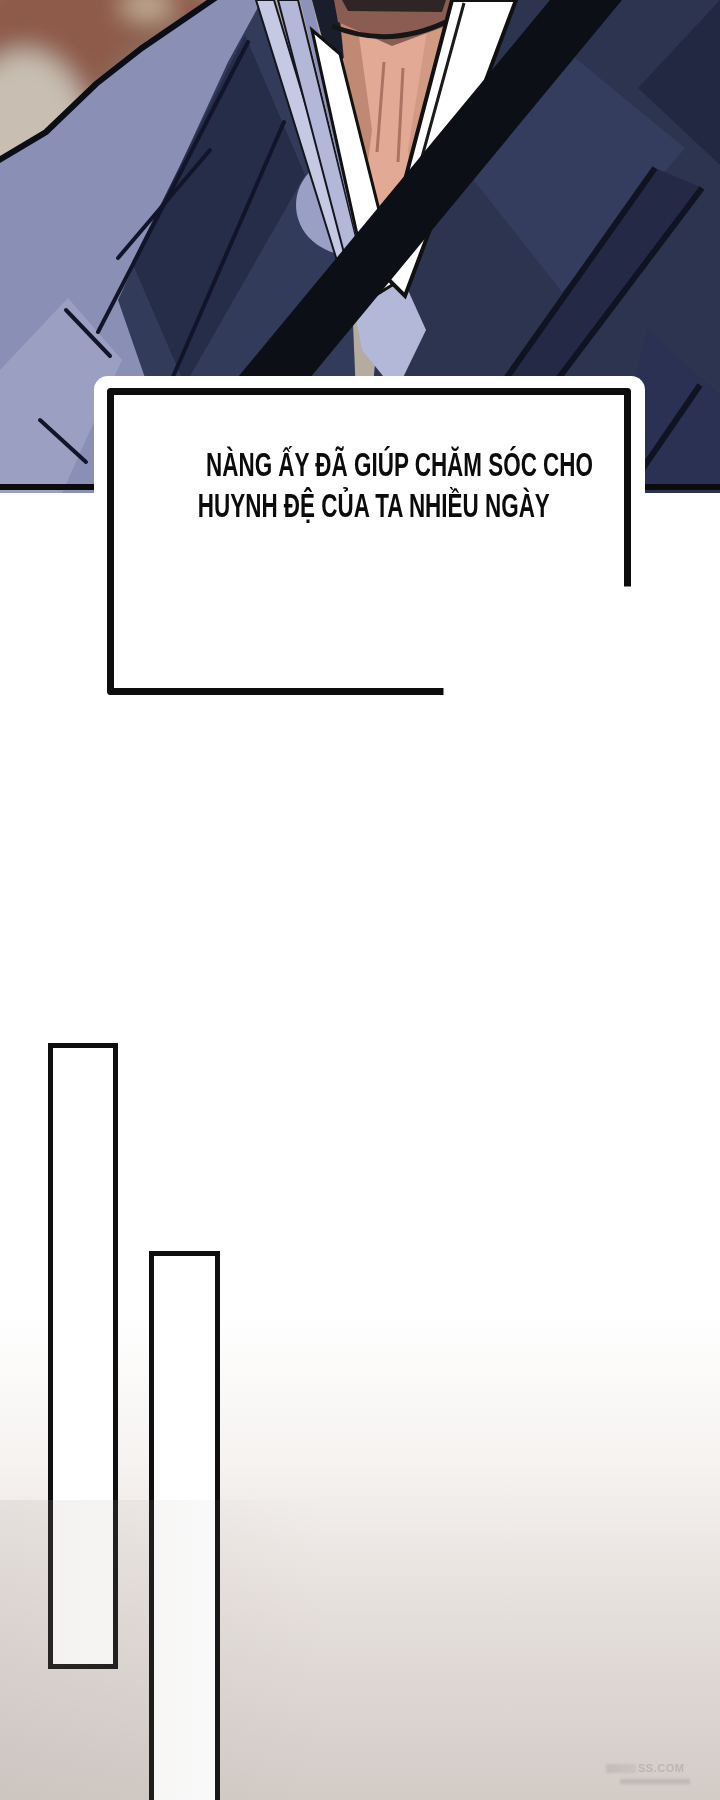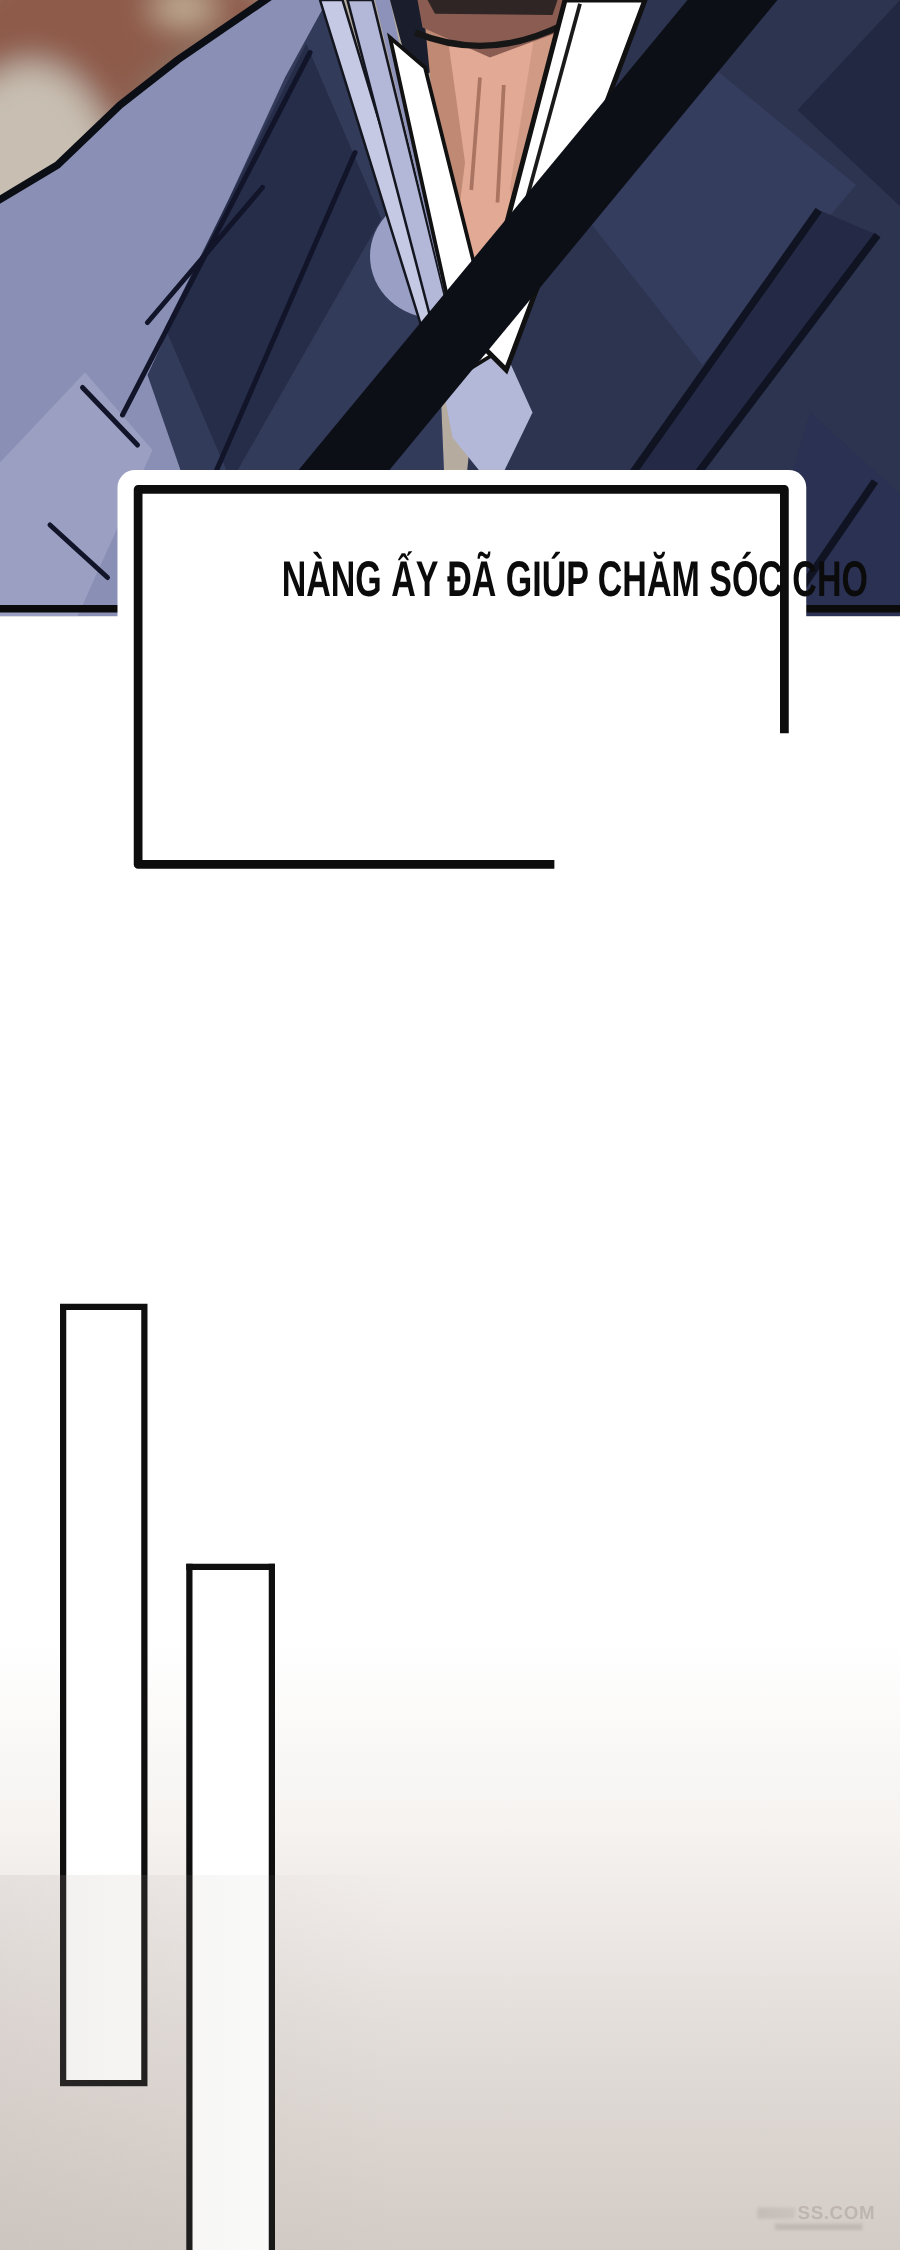--- a/index.html
+++ b/index.html
@@ -19,36 +19,36 @@
   .art{position:absolute;left:0;top:0;width:720px;height:493px;display:block;}
   
   .bubble-glow{
     position:absolute;left:94px;top:376px;width:551px;height:331px;
     background:#ffffff;border-radius:14px;
   }
   .bubble-border{position:absolute;left:0;top:0;width:720px;height:760px;pointer-events:none;}
   .bubble-text{
     position:absolute;left:115px;top:444px;width:500px;
     text-align:right;color:#0b0b0b;
-    font-weight:800;font-size:40px;line-height:41px;
+    font-weight:800;font-size:33px;line-height:41px;
     letter-spacing:0px;white-space:nowrap;
   }
   .bubble-text .ln{height:41px;}
   .bubble-text .ln span{
     display:inline-block;transform:scaleX(0.68);transform-origin:center;
   }
   
   .bar{position:absolute;background:#ffffff;border:5px solid #0f0f0f;box-sizing:border-box;}
   .bar1{left:48px;top:1043px;width:70px;height:626px;}
   .bar2{left:149px;top:1251px;width:71px;height:549px;border-bottom:none;}
   
   .watermark{
     position:absolute;left:606px;top:1762px;width:100px;
     color:#aca19d;opacity:0.55;filter:blur(0.6px);
-    font-size:15px;font-weight:700;letter-spacing:0.5px;
+    font-size:11px;font-weight:700;letter-spacing:0.5px;
     display:flex;align-items:center;
   }
   .wm-blur{
     display:inline-block;width:30px;height:9px;margin-right:2px;
     background:linear-gradient(90deg,rgba(150,140,136,0.5),rgba(150,140,136,0.3));
     filter:blur(1.2px);
   }
   .wm-line2{
     position:absolute;left:620px;top:1779px;width:70px;height:5px;
     background:rgba(150,140,136,0.30);filter:blur(1.2px);
@@ -135,20 +135,21 @@
 
     <rect x="0" y="484" width="720" height="6" fill="#0b0b0b"></rect>
   </svg>
 
   <div class="bubble-glow"></div>
   <svg class="bubble-border" viewBox="0 0 720 760">
     <path d="M440,691.5 L110.5,691.5 L110.5,391.5 L627.5,391.5 L627.5,583" fill="none" stroke="#0d0d0d" stroke-width="7" stroke-linejoin="round" stroke-linecap="square"></path>
   </svg>
   <div class="bubble-text">
     <div class="ln"><span>NÀNG ẤY ĐÃ GIÚP CHĂM SÓC CHO</span></div>
+    <div class="ln"><span>HUYNH ĐỆ CỦA TA NHIỀU NGÀY</span></div>
   </div>
 
   <div class="bar bar1"></div>
   <div class="bar bar2"></div>
 
   <div class="bottom-tint"></div>
   <div class="watermark">
     <span class="wm-blur"></span>
     <span>SS.COM</span>
   </div>

